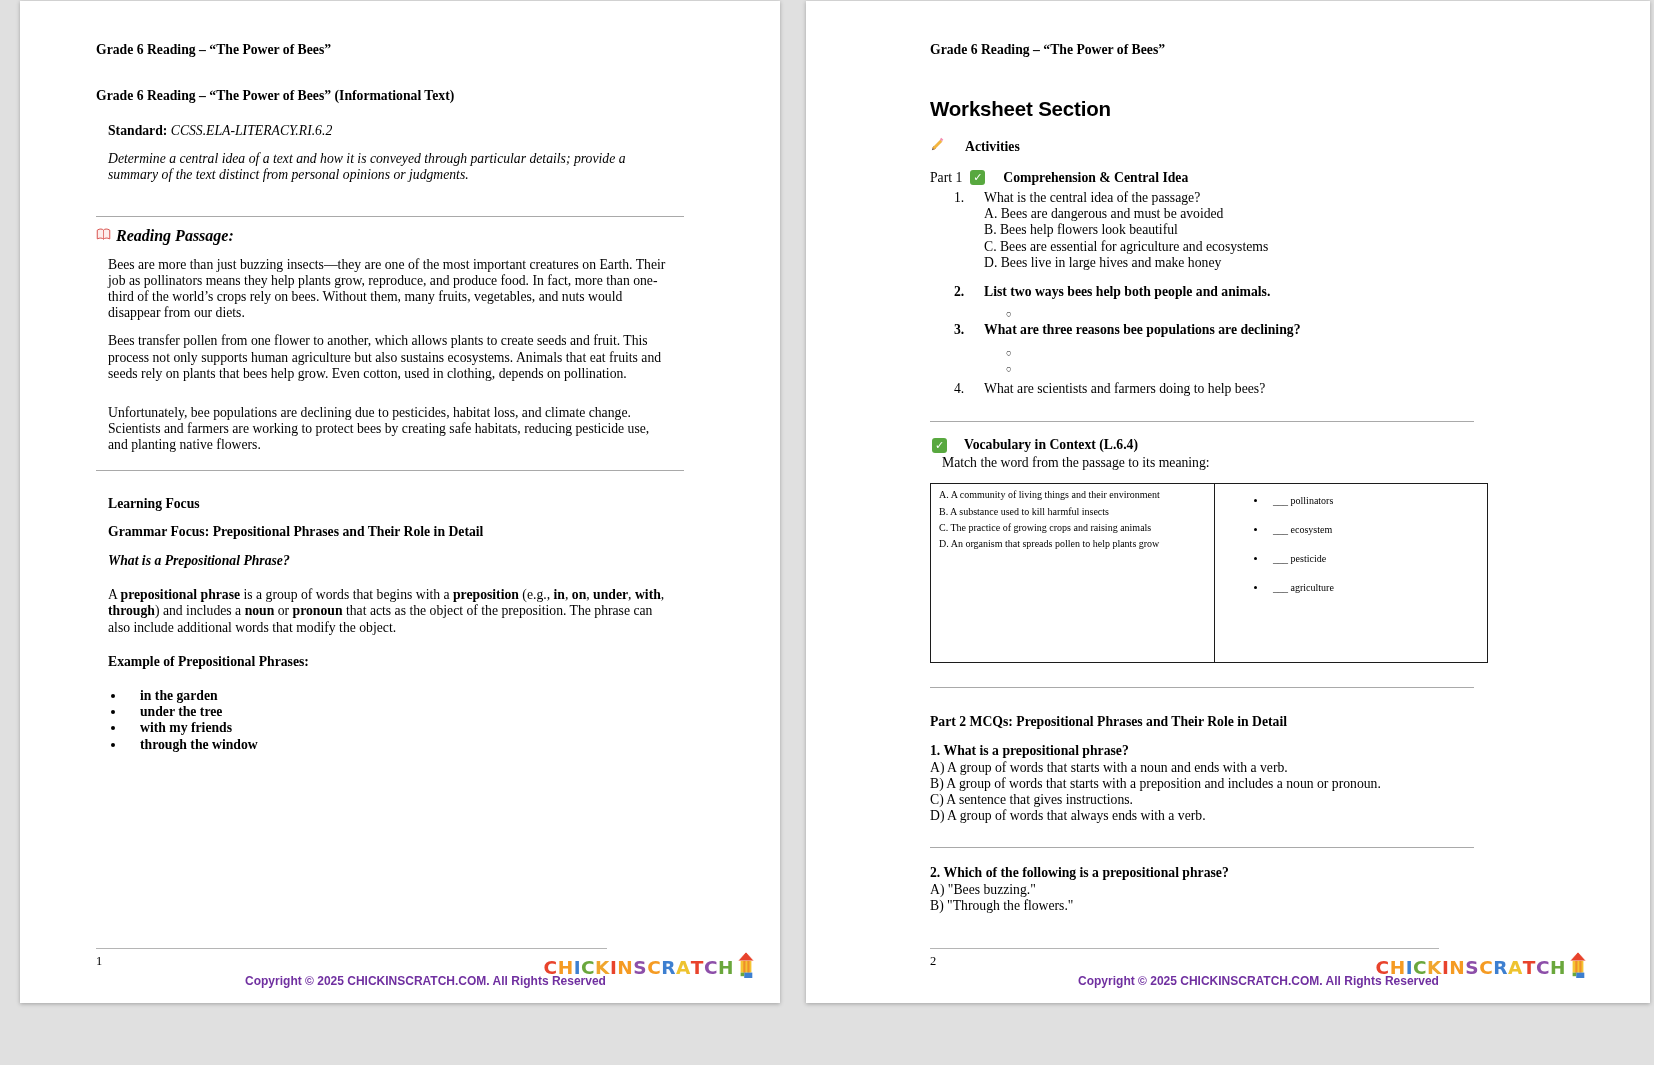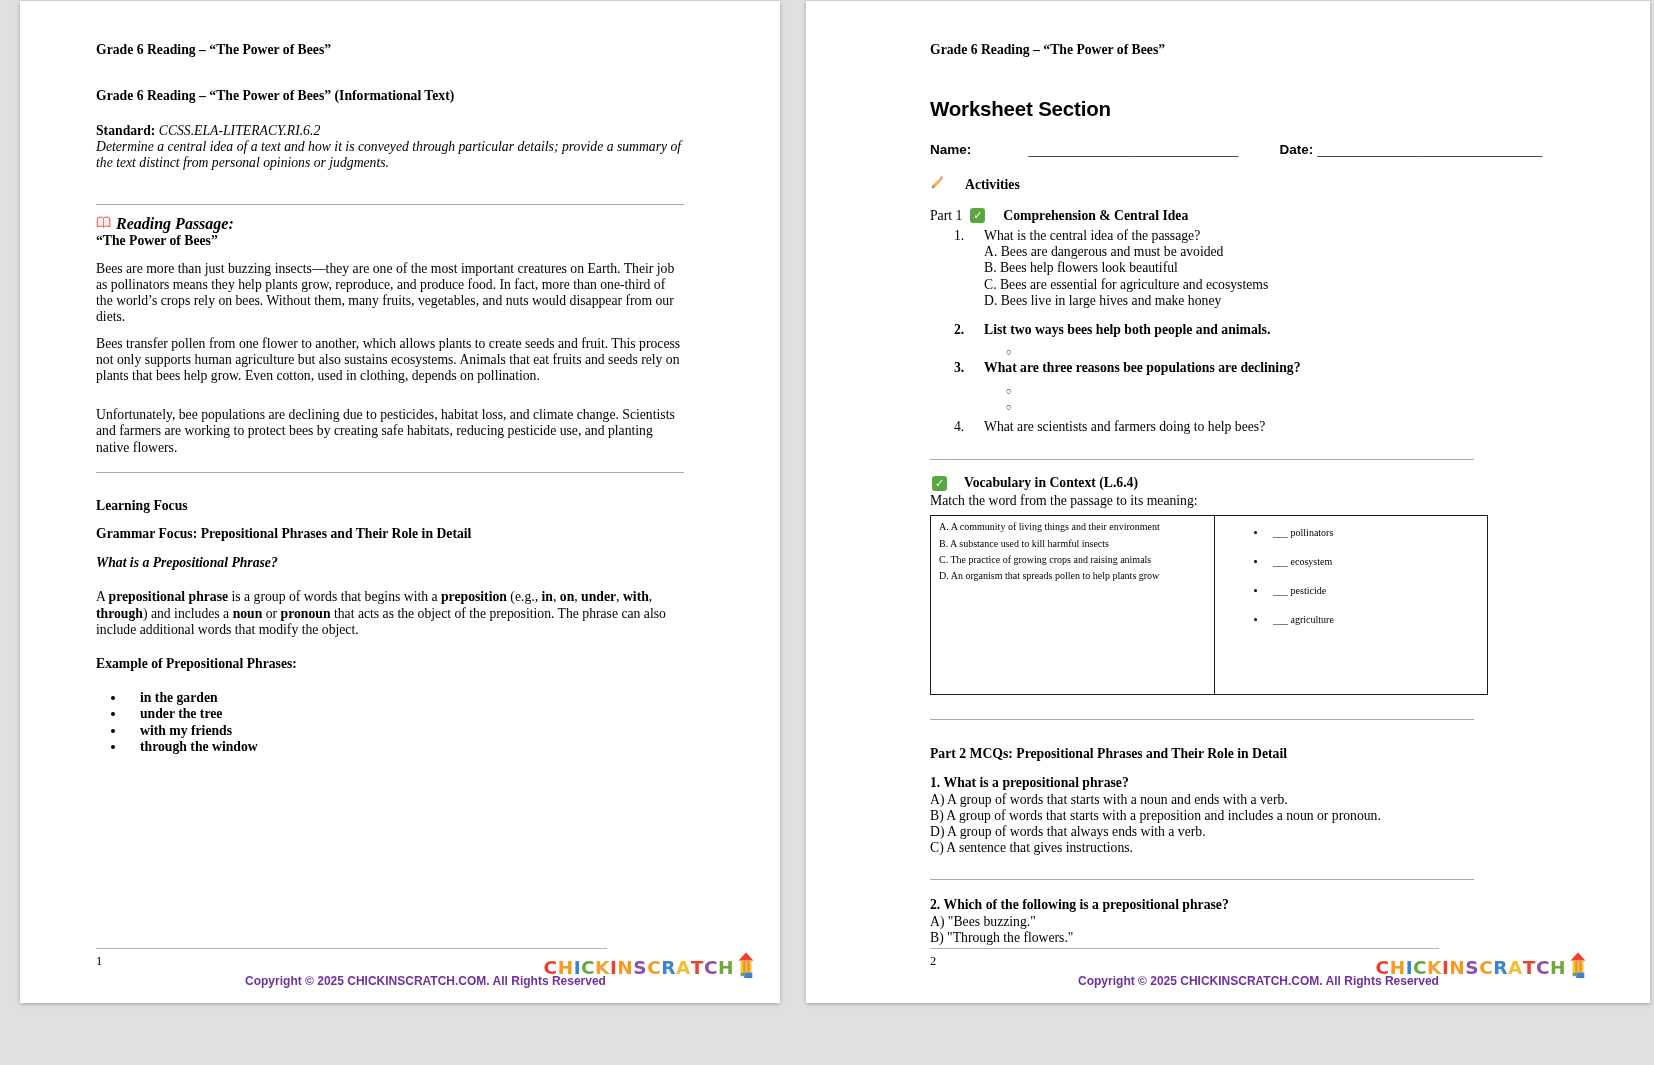--- a/index.html
+++ b/index.html
@@ -9,21 +9,21 @@
     font-family:"Liberation Serif",serif;color:#000;
   }
   .page{
     position:absolute;top:1px;height:1002px;background:#ffffff;
     box-sizing:border-box;box-shadow:0 1px 4px rgba(0,0,0,.28);
   }
   #page1{left:20px;width:760px;padding:40px 96px 0 76px;}
   #page2{left:806px;width:844px;padding:40px 80px 0 124px;}
 
   .doc-title{font-weight:bold;font-size:13.7px;line-height:17px;}
-  p,.line{font-size:13.7px;line-height:16.2px;margin:0;}
+  p,.line{font-size:13.7px;line-height:16.2px;margin:12px;}
   .b{font-weight:bold;}
   .i{font-style:italic;}
   .hr{border-top:1px solid #a9a9a9;height:0;}
 
   
   .lp-subtitle{margin-top:29px;}
   .lp-standard{margin-top:19px;}
   .lp-hr1{margin-top:32px;}
   .lp-passage-head{margin-top:10px;display:flex;align-items:center;gap:5px;}
   .lp-p1{margin-top:12px;}
@@ -106,21 +106,20 @@
 
   <div class="lp-passage-head">
     <span class="icon-svg">
       <svg width="15" height="13" viewBox="0 0 24 20">
           <path d="M2 3 C6 .5 10 .8 12 3 C14 .8 18 .5 22 3 L22 17 C18 15 14 15.3 12 17.5 C10 15.3 6 15 2 17 Z" fill="#fdeeec" stroke="#d9534f" stroke-width="1.6"></path>
           <line x1="12" y1="3" x2="12" y2="17.5" stroke="#d9534f" stroke-width="1.2"></line>
         </svg>
     </span>
     <span class="b i">Reading Passage:</span>
   </div>
-  <div class="b line">“The Power of Bees”</div>
 
   <p class="lp-p1">Bees are more than just buzzing insects—they are one of the most important creatures on Earth. Their job as pollinators means they help plants grow, reproduce, and produce food. In fact, more than one-third of the world’s crops rely on bees. Without them, many fruits, vegetables, and nuts would disappear from our diets.</p>
   <p class="lp-p2">Bees transfer pollen from one flower to another, which allows plants to create seeds and fruit. This process not only supports human agriculture but also sustains ecosystems. Animals that eat fruits and seeds rely on plants that bees help grow. Even cotton, used in clothing, depends on pollination.</p>
   <p class="lp-p3">Unfortunately, bee populations are declining due to pesticides, habitat loss, and climate change. Scientists and farmers are working to protect bees by creating safe habitats, reducing pesticide use, and planting native flowers.</p>
 
   <div class="hr lp-hr2"></div>
 
   <div class="b line lp-lf">Learning Focus</div>
   <div class="b line lp-gf">Grammar Focus: Prepositional Phrases and Their Role in Detail</div>
   <div class="b i line lp-q">What is a Prepositional Phrase?</div>
@@ -166,26 +165,20 @@
       </span>
     </div>
     <div class="copyright" style="color: rgb(112, 48, 160);">Copyright © 2025 CHICKINSCRATCH.COM. All Rights Reserved</div>
   </div>
 </div>
 
 <div class="page" id="page2">
   <div class="doc-title">Grade 6 Reading – “The Power of Bees”</div>
   <div class="ws-heading">Worksheet Section</div>
 
-  <div class="nd">
-    <span class="lbl">Name:</span>
-    <span class="blank blank-name">____________________________</span>
-    <span class="lbl lbl-date">Date:</span>
-    <span class="blank blank-date">______________________________</span>
-  </div>
 
   <div class="activities">
     <span class="icon-svg">
       <svg width="15" height="15" viewBox="0 0 24 24">
         <polygon points="3,21 5.2,14.8 9.2,18.8" fill="#5d4037"></polygon>
         <polygon points="4.2,17.2 16.5,4.9 19.1,7.5 6.8,19.8" fill="#f6b73c" stroke="#e09a27" stroke-width="0.8"></polygon>
         <rect x="16.2" y="2.4" width="4.6" height="3.4" transform="rotate(45 18.5 4.1)" fill="#f48fb1"></rect>
       </svg>
     </span>
     <span>Activities</span>
@@ -265,22 +258,22 @@
     </table>
 
   <div class="hr rp-hr2"></div>
 
   <div class="part2-head">Part 2 MCQs: Prepositional Phrases and Their Role in Detail</div>
 
   <div class="mcq">
     <div class="qtext b">1. What is a prepositional phrase?</div>
     <div class="qopt">A) A group of words that starts with a noun and ends with a verb.</div>
     <div class="qopt">B) A group of words that starts with a preposition and includes a noun or pronoun.</div>
+    <div class="qopt">C) A sentence that gives instructions.</div>
     <div class="qopt">D) A group of words that always ends with a verb.</div>
-    <div class="qopt">C) A sentence that gives instructions.</div>
   </div>
 
   <div class="hr rp-hr3"></div>
 
   <div class="mcq mcq2">
     <div class="qtext b">2. Which of the following is a prepositional phrase?</div>
     <div class="qopt">A) "Bees buzzing."</div>
     <div class="qopt">B) "Through the flowers."</div>
   </div>
 

